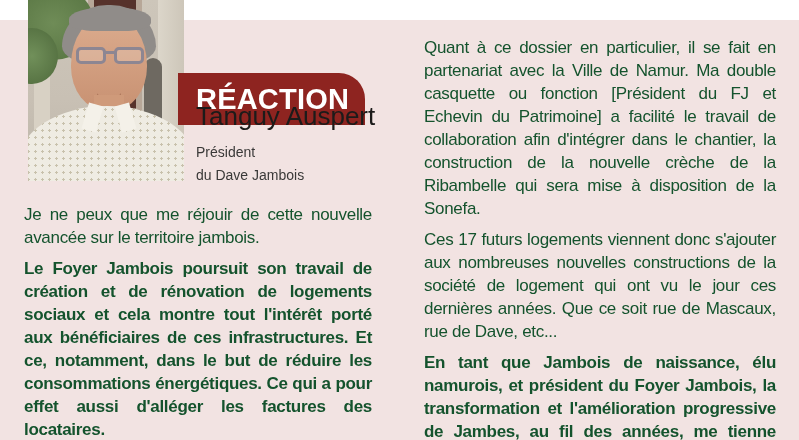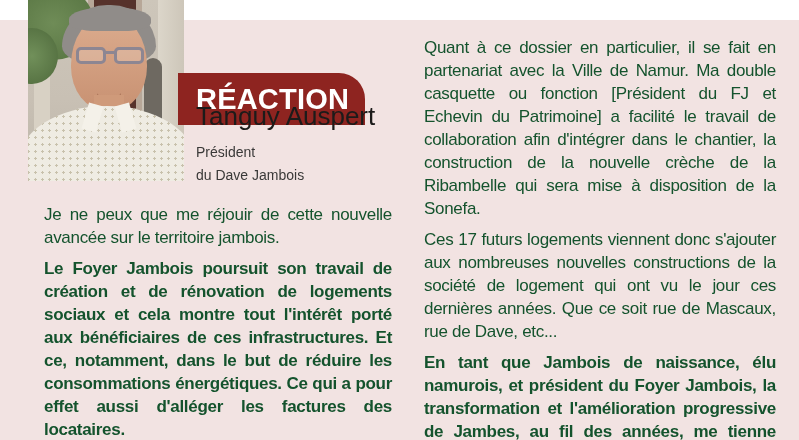--- a/index.html
+++ b/index.html
@@ -72,21 +72,21 @@
     color:#ffffff; font-size:29px; font-weight:700; letter-spacing:0.2px;
   }
 
   
   .name-block { position:absolute; left:196px; top:101px; z-index:3; }
   .person-name { font-size:26px; font-weight:400; color:#1c1b1a; }
   .person-role { font-size:14px; color:#3a3938; line-height:23px; margin-top:9px; }
 
   
   .col { position:absolute; z-index:3; }
-  .col-left  { left:44px;  top:203px; width:348px; }
+  .col-left  { left:24px;  top:203px; width:348px; }
   .col-right { left:424px; top:36px;  width:352px; }
   .col p {
     margin:0 0 8px 0;
     font-size:17px; line-height:23px; color:#14532d;
     text-align:justify; letter-spacing:-0.3px;
   }
   .col p:last-child { margin-bottom:0;font-weight:bold; }
 </style>
 </head>
 <body>

